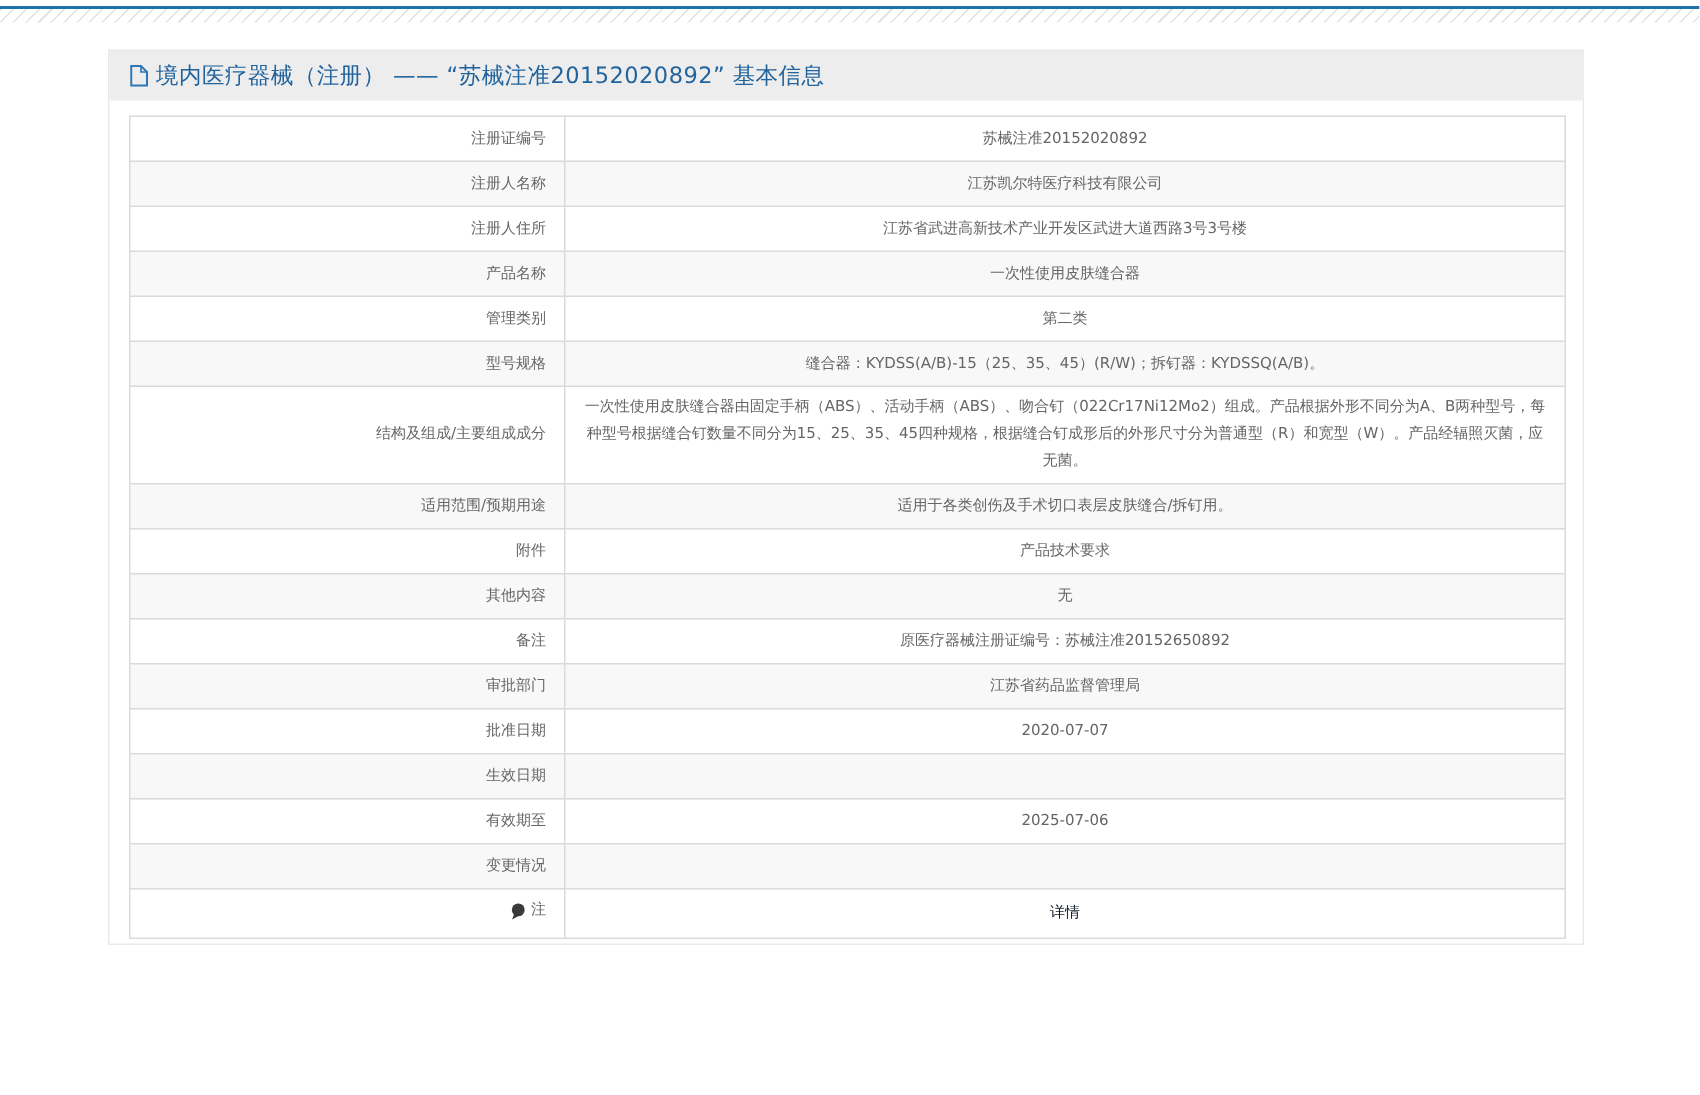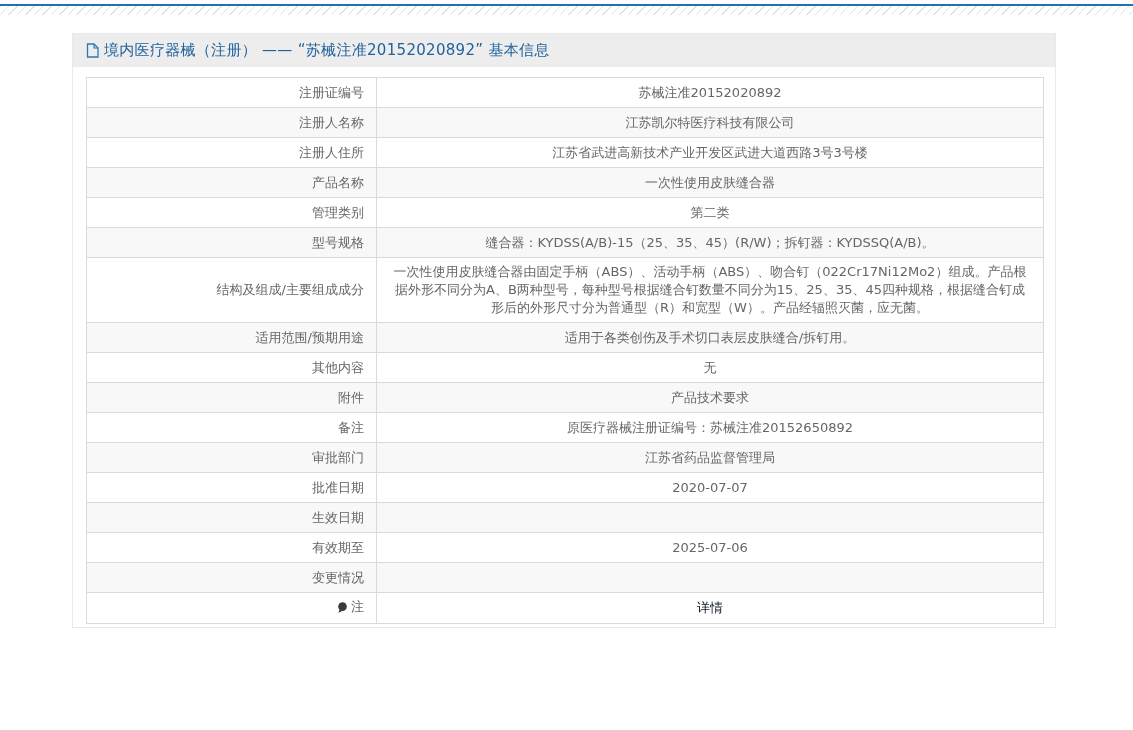--- a/index.html
+++ b/index.html
@@ -34,21 +34,21 @@
   .panel-title {
     color:#21639c; font-size:15px; letter-spacing:0.3px;
   }
   .table-wrap { margin:10px 11px 0 13px; }
   table.info-table {
     width:100%; border-collapse:collapse; table-layout:fixed;
     border:1px solid #c9c9c9;
   }
   .info-table td {
     border:1px solid #dadada;
-    font-size:13px; color:#666;
+    font-size:10px; color:#666;
     padding:5px 12px;
     height:30px;
     line-height:18px;
     vertical-align:middle;
     word-break:break-all;
   }
   .info-table tr:nth-child(even) td { background:#f8f8f8; }
   .label-cell { width:290px; text-align:right; color:#666; }
   .value-cell { text-align:center; }
   .multiline { line-height:25px; padding-top:8px; padding-bottom:8px; }
@@ -102,26 +102,26 @@
         </tr>
         <tr>
           <td class="label-cell">结构及组成/主要组成成分</td>
           <td class="value-cell multiline">一次性使用皮肤缝合器由固定手柄（ABS）、活动手柄（ABS）、吻合钉（022Cr17Ni12Mo2）组成。产品根据外形不同分为A、B两种型号，每种型号根据缝合钉数量不同分为15、25、35、45四种规格，根据缝合钉成形后的外形尺寸分为普通型（R）和宽型（W）。产品经辐照灭菌，应无菌。</td>
         </tr>
         <tr>
           <td class="label-cell">适用范围/预期用途</td>
           <td class="value-cell">适用于各类创伤及手术切口表层皮肤缝合/拆钉用。</td>
         </tr>
         <tr>
+          <td class="label-cell">附件</td>
+          <td class="value-cell">产品技术要求</td>
+        </tr>
+        <tr>
           <td class="label-cell">其他内容</td>
           <td class="value-cell">无</td>
-        </tr>
-        <tr>
-          <td class="label-cell">附件</td>
-          <td class="value-cell">产品技术要求</td>
         </tr>
         <tr>
           <td class="label-cell">备注</td>
           <td class="value-cell">原医疗器械注册证编号：苏械注准20152650892</td>
         </tr>
         <tr>
           <td class="label-cell">审批部门</td>
           <td class="value-cell">江苏省药品监督管理局</td>
         </tr>
         <tr>

